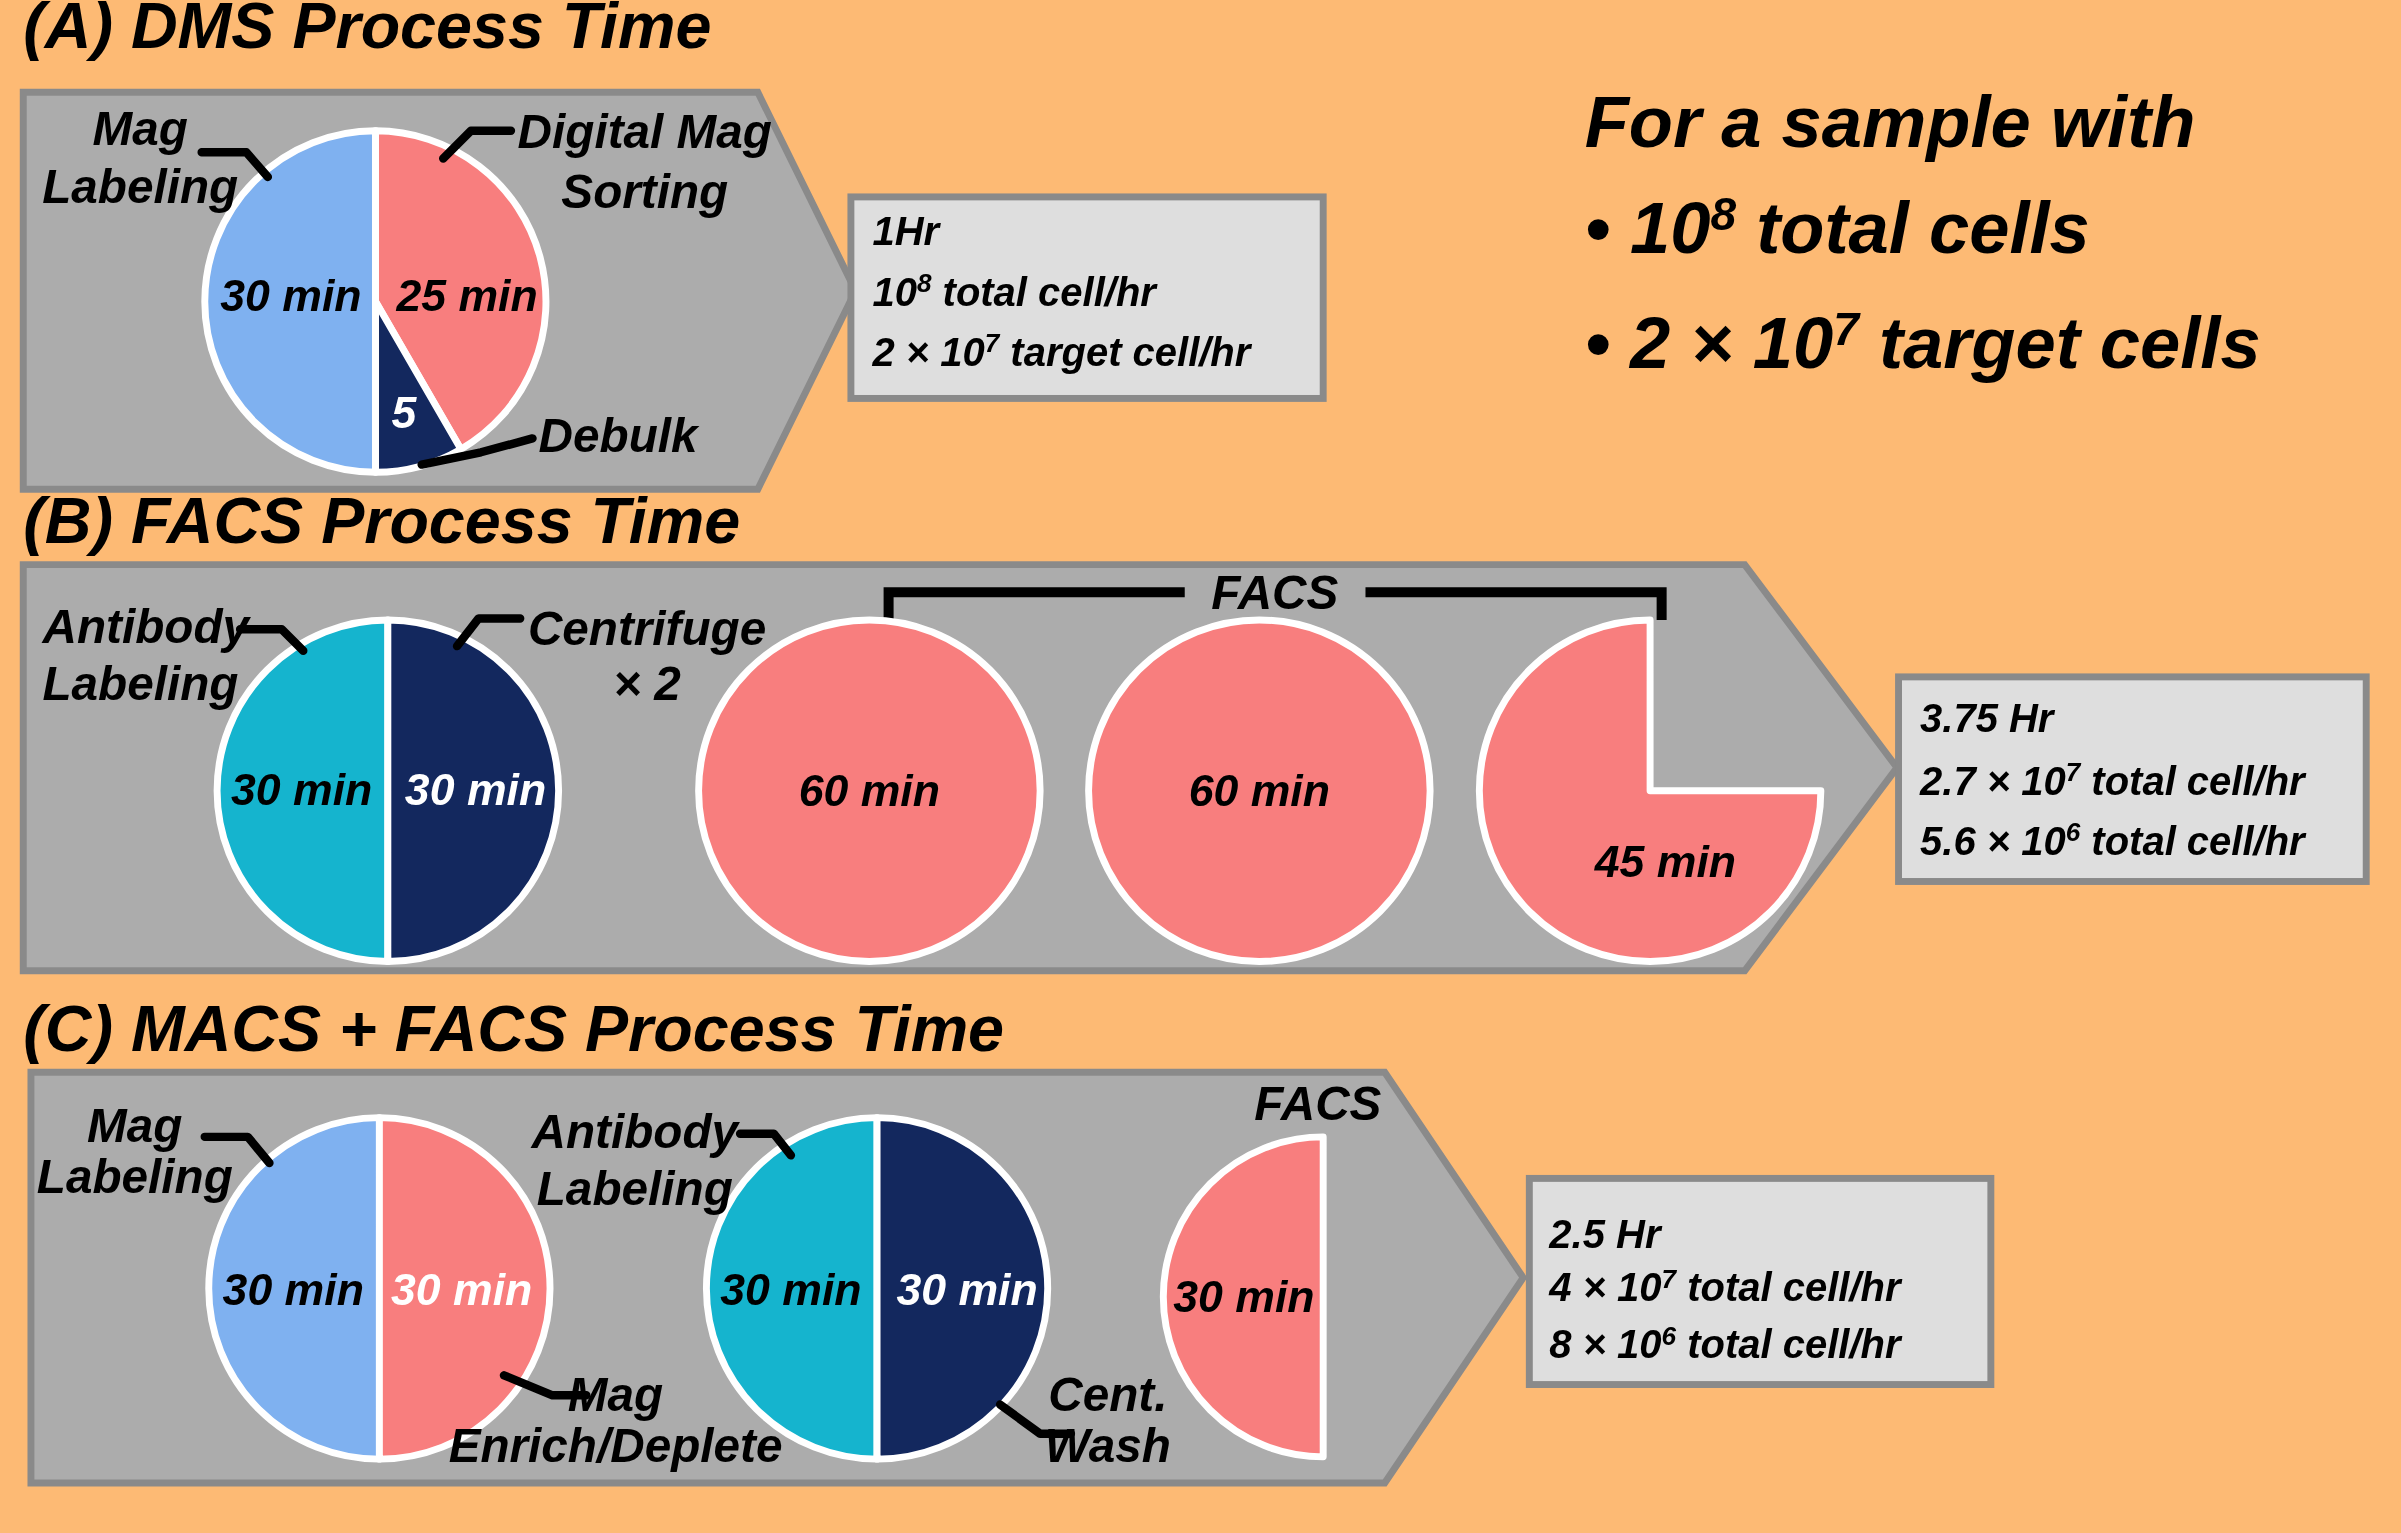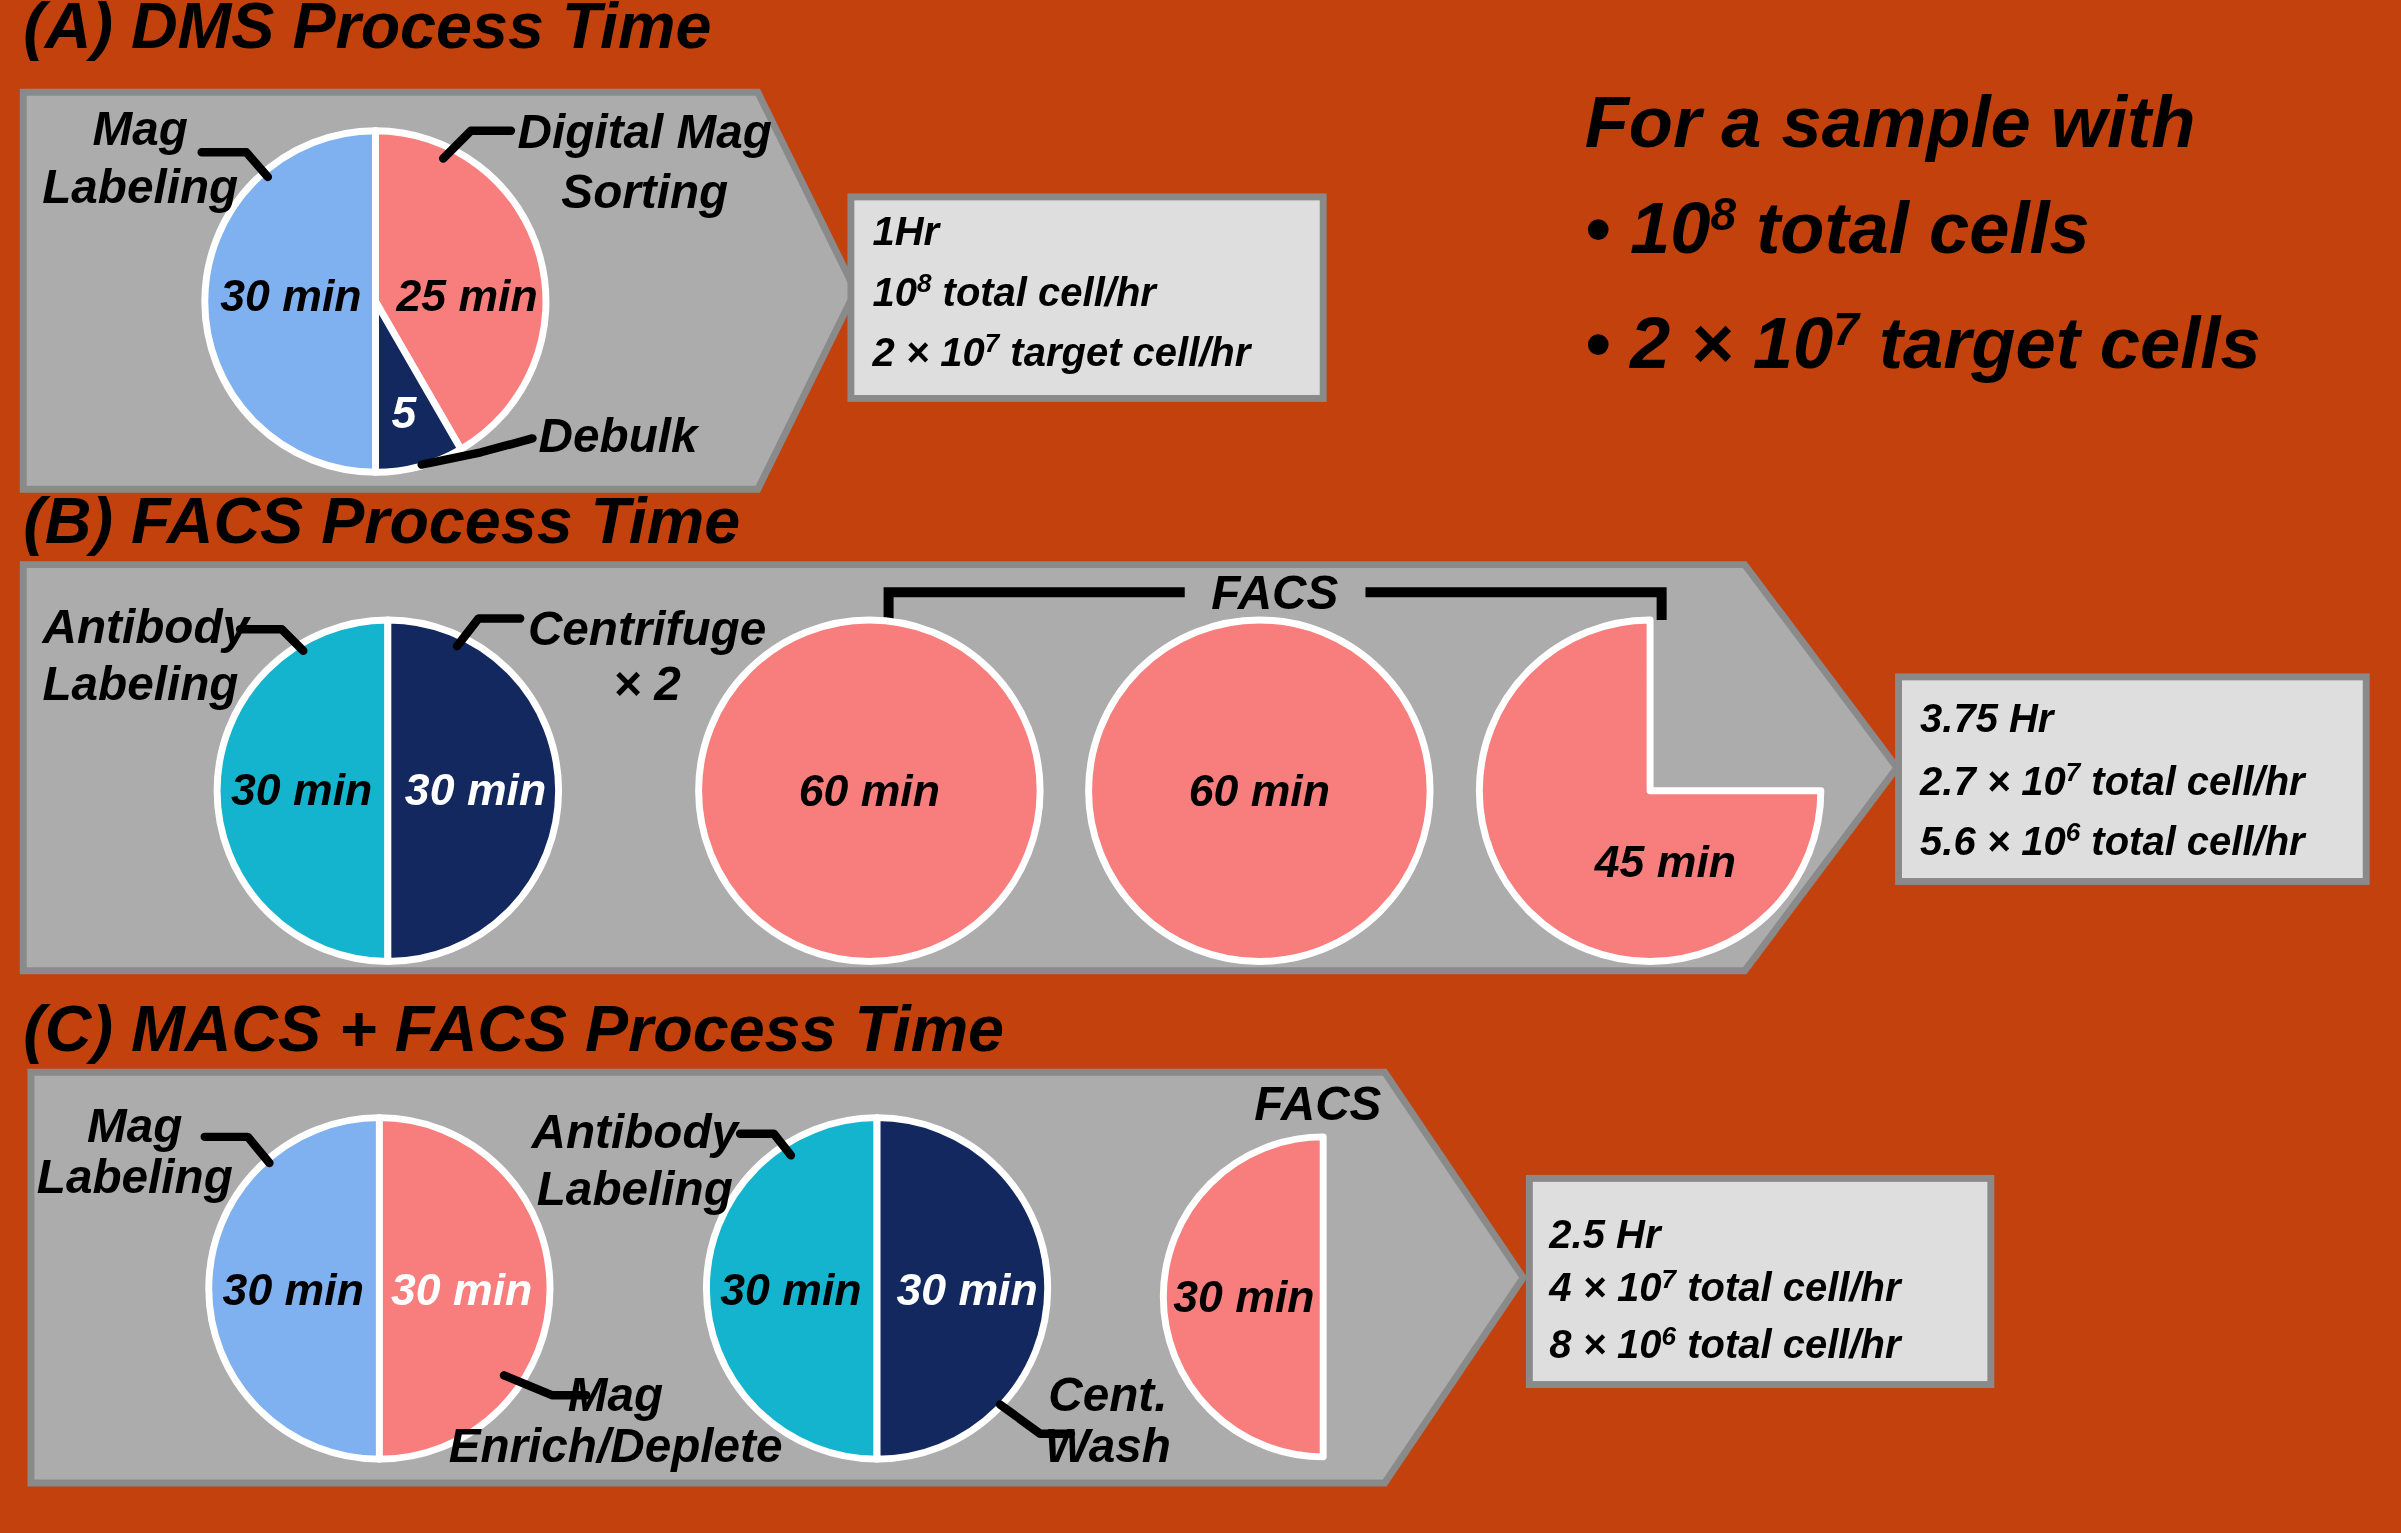--- a/index.html
+++ b/index.html
@@ -1,16 +1,16 @@
 <!DOCTYPE html>
 <html style="font-size:12.3px"><head>
 <meta charset="utf-8">
 <style>
   html,body{margin:0;padding:0;background:#fff;}
-  #canvas{position:relative;width:2401px;height:1533px;background:#c2410c;overflow:hidden;}
+  #canvas{position:relative;width:2401px;height:1533px;background:#fdba74;overflow:hidden;}
   svg{display:block;}
   text,tspan{font-family:"Liberation Sans","DejaVu Sans",sans-serif;font-weight:bold;font-style:italic;fill:#000;}
   .t-title{font-size:84px;}
   .t-note{font-size:94px;}
   .nsup{font-size:60px;}
   .t-callout{font-size:62px;}
   .t-val{font-size:58px;}
   .t-res{font-size:52px;}
   .rsup{font-size:34px;}
   .white{fill:#ffffff;}

